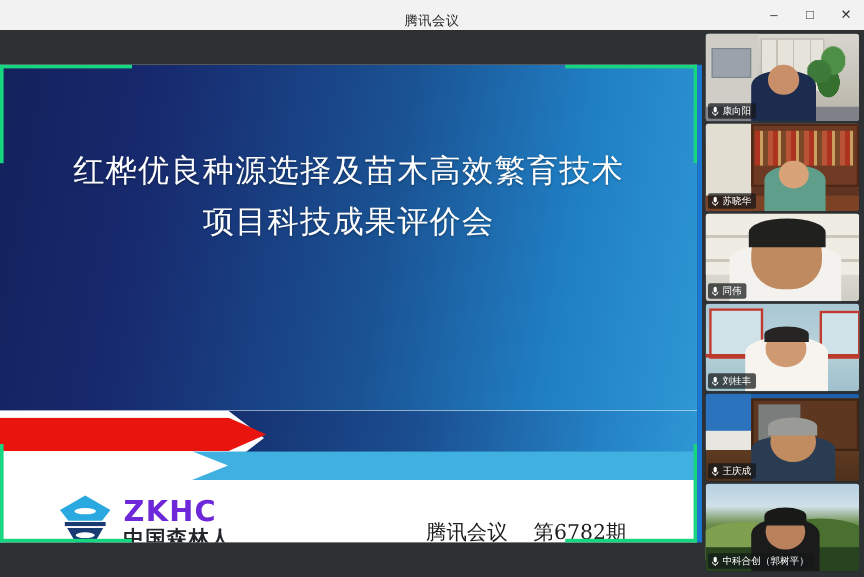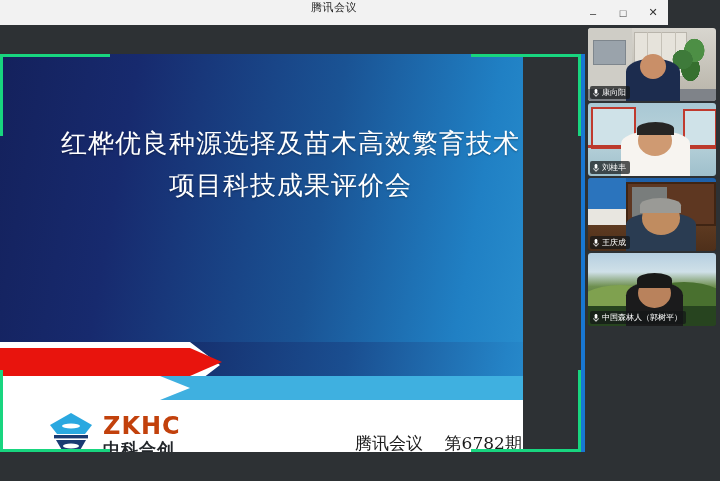--- a/index.html
+++ b/index.html
@@ -11,25 +11,25 @@
     width: 720px;
     height: 481px;
     overflow: hidden;
     font-family: "Liberation Sans", sans-serif;
   }
 
   
   .titlebar {
     position: absolute;
     left: 0; top: 0;
-    width: 668px; height: 25px;
+    width: 720px; height: 25px;
     background: #f2f2f2;
     border-bottom: 1px solid #dcdcdc;
     display: flex;
-    align-items: flex-start;
+    align-items: flex-end;
     justify-content: center;
   }
   .titlebar-title {
     font-size: 11px;
     color: #1f1f1f;
     letter-spacing: 0.5px;
   }
   .window-controls {
     position: absolute;
     right: 0; top: 0;
@@ -57,21 +57,21 @@
 
   
   .share-region {
     position: absolute;
     left: 0; top: 29px;
     width: 581px; height: 398px;
   }
   .slide {
     position: absolute;
     left: 0; top: 0;
-    width: 523px; height: 398px;
+    width: 581px; height: 398px;
     background: #ffffff;
     overflow: hidden;
   }
   .slide-top {
     position: absolute;
     left: 0; top: 0;
     width: 581px; height: 288px;
     background: linear-gradient(100deg, #14215c 0%, #172a6e 22%, #1a5394 55%, #2080c4 80%, #2e97d4 100%);
   }
   .slide-title {
@@ -127,21 +127,21 @@
   .logo-text-block {
     display: flex;
     flex-direction: column;
     justify-content: center;
     line-height: 1;
   }
   .logo-en {
     font-family: "DejaVu Sans", sans-serif;
     font-weight: 700;
     font-size: 24px;
-    color: #c2410c;
+    color: #6d28d9;
     letter-spacing: 1px;
   }
   .logo-cn {
     font-family: "DejaVu Sans", sans-serif;
     font-weight: 700;
     font-size: 17px;
     color: #23272b;
     letter-spacing: 1px;
     margin-top: 3px;
   }
@@ -320,21 +320,21 @@
           <svg width="46" height="48" viewBox="0 0 46 48" xmlns="http://www.w3.org/2000/svg">
             <path d="M23 1 L44 13 L37 22 L9 22 L2 13 Z" fill="#2aa8e0"></path>
             <ellipse cx="23" cy="14" rx="9" ry="2.6" fill="#ffffff"></ellipse>
             <rect x="6" y="23" width="34" height="3.4" fill="#1a3a72"></rect>
             <path d="M8 28 L38 28 L31 40 L23 47 L15 40 Z" fill="#1a3a72"></path>
             <ellipse cx="23" cy="34" rx="8" ry="2.4" fill="#ffffff"></ellipse>
           </svg>
         </div>
         <div class="logo-text-block">
           <span class="logo-en">ZKHC</span>
-          <span class="logo-cn">中科合创</span>
+          <span class="logo-cn">中国森林人</span>
         </div>
       </div>
 
       <div class="slide-footer">腾讯会议    第6782期</div>
     </div>
   </div>
 
   <div class="share-border">
     <div class="gb gb-tl-h"></div>
     <div class="gb gb-tl-v"></div>
@@ -365,21 +365,59 @@
       <div class="name-tag">
         <svg class="mic-icon" viewBox="0 0 12 14" xmlns="http://www.w3.org/2000/svg">
           <rect x="4" y="1" width="4" height="7" rx="2" fill="#ffffff"></rect>
           <path d="M2.5 7.2a3.5 3.5 0 0 0 7 0" stroke="#ffffff" stroke-width="1.2" fill="none"></path>
           <rect x="5.4" y="10.2" width="1.2" height="2.4" fill="#ffffff"></rect>
         </svg>
         <span class="name-label">康向阳</span>
       </div>
     </div>
 
-
+    <div class="tile">
+      <div class="tile-video">
+        <div class="scene s2">
+          <div class="wall"></div>
+            <div class="shelf"></div>
+            <div class="books"></div>
+          <div class="desk"></div>
+            <div class="person"></div>
+            <div class="head"></div>
+        </div>
+      </div>
+      <div class="name-tag">
+        <svg class="mic-icon" viewBox="0 0 12 14" xmlns="http://www.w3.org/2000/svg">
+          <rect x="4" y="1" width="4" height="7" rx="2" fill="#ffffff"></rect>
+          <path d="M2.5 7.2a3.5 3.5 0 0 0 7 0" stroke="#ffffff" stroke-width="1.2" fill="none"></path>
+          <rect x="5.4" y="10.2" width="1.2" height="2.4" fill="#ffffff"></rect>
+        </svg>
+        <span class="name-label">苏晓华</span>
+      </div>
+    </div>
+
+    <div class="tile">
+      <div class="tile-video">
+        <div class="scene s3">
+          <div class="shelf"></div>
+            <div class="person"></div>
+            <div class="head"></div>
+            <div class="hair"></div>
+        </div>
+      </div>
+      <div class="name-tag">
+        <svg class="mic-icon" viewBox="0 0 12 14" xmlns="http://www.w3.org/2000/svg">
+          <rect x="4" y="1" width="4" height="7" rx="2" fill="#ffffff"></rect>
+          <path d="M2.5 7.2a3.5 3.5 0 0 0 7 0" stroke="#ffffff" stroke-width="1.2" fill="none"></path>
+          <rect x="5.4" y="10.2" width="1.2" height="2.4" fill="#ffffff"></rect>
+        </svg>
+        <span class="name-label">同伟</span>
+      </div>
+    </div>
 
     <div class="tile">
       <div class="tile-video">
         <div class="scene s5">
           <div class="pane"></div>
             <div class="pane2"></div>
             <div class="rail"></div>
           <div class="person"></div>
             <div class="head"></div>
             <div class="hair"></div>
@@ -427,18 +465,18 @@
             <div class="head"></div>
             <div class="hair"></div>
         </div>
       </div>
       <div class="name-tag">
         <svg class="mic-icon" viewBox="0 0 12 14" xmlns="http://www.w3.org/2000/svg">
           <rect x="4" y="1" width="4" height="7" rx="2" fill="#ffffff"></rect>
           <path d="M2.5 7.2a3.5 3.5 0 0 0 7 0" stroke="#ffffff" stroke-width="1.2" fill="none"></path>
           <rect x="5.4" y="10.2" width="1.2" height="2.4" fill="#ffffff"></rect>
         </svg>
-        <span class="name-label">中国森林人（郭树平）</span>
+        <span class="name-label">中科合创（郭树平）</span>
       </div>
     </div>
 
   </div>
 </div>
 
 </body></html>

